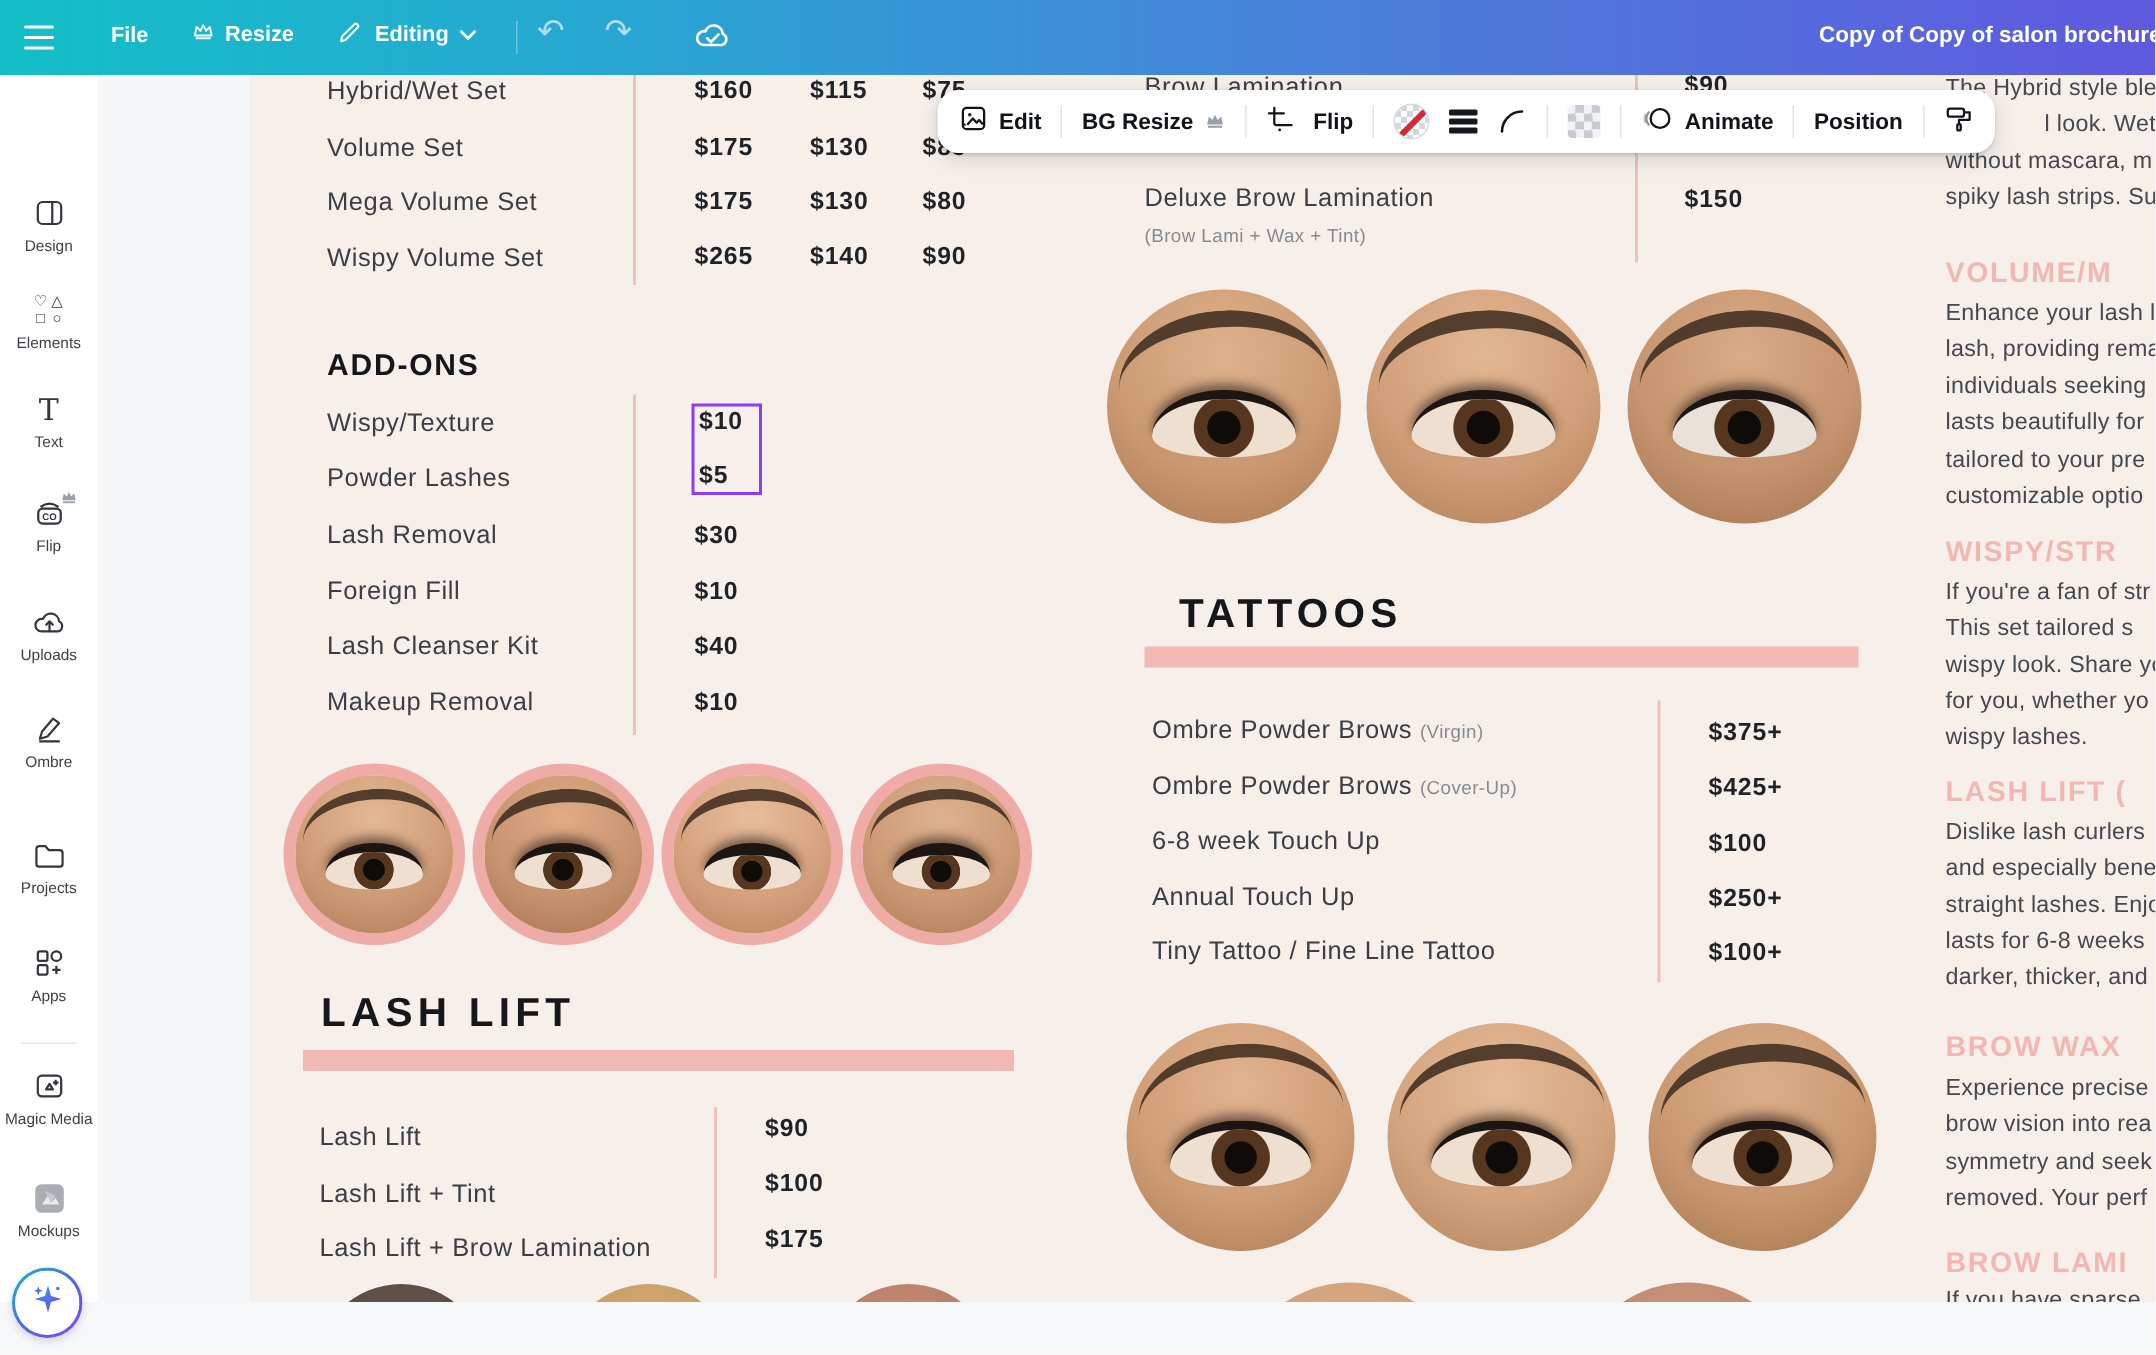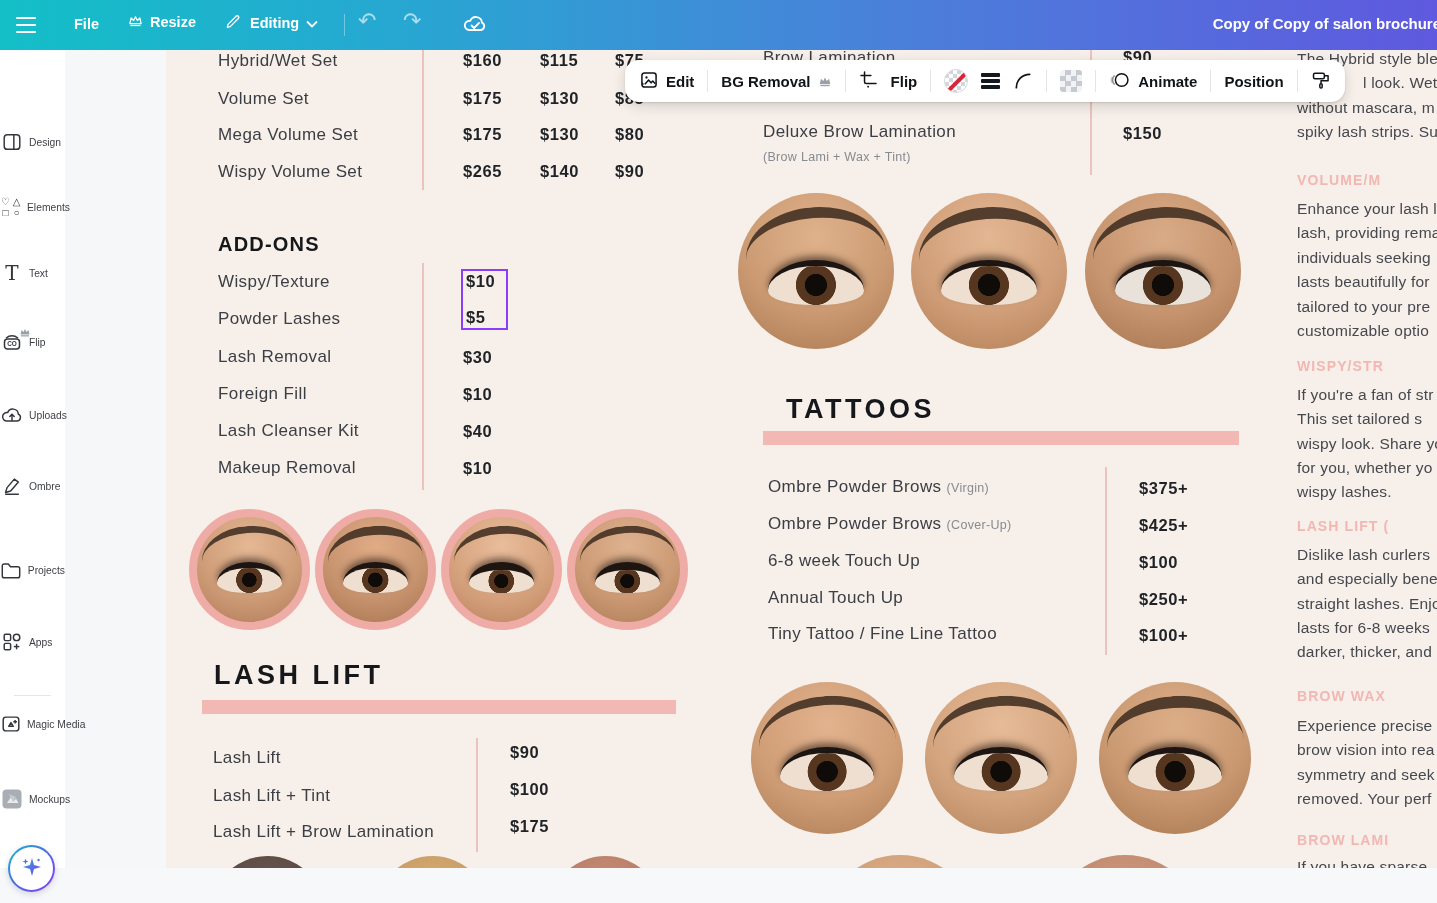--- a/index.html
+++ b/index.html
@@ -17,21 +17,21 @@
   .tb-resize { position:absolute; left:128px; top:14px; }
   .tb-editing { position:absolute; left:225px; top:12px; }
   .tb-divider { position:absolute; top:14px; width:1px; height:22px; background:rgba(255,255,255,.35); }
   .tb-undo { position:absolute; left:358px; top:8px; font-size:22px; color:rgba(255,255,255,.62); cursor:pointer; }
   .tb-redo { position:absolute; left:403px; top:8px; font-size:22px; color:rgba(255,255,255,.62); cursor:pointer; }
   .tb-cloud { position:absolute; left:462px; top:12px; cursor:pointer; }
   .tb-title { position:absolute; right:-4px; top:15px; font-size:15px; font-weight:700; color:#fff; white-space:nowrap; cursor:text; }
 
   
   .sidebar { position:absolute; left:0; top:50px; width:65px; height:818px; background:#ffffff; z-index:30; }
-  .sb-item { position:absolute; left:0; width:65px; display:flex; flex-direction:row; align-items:center; gap:5px; cursor:pointer; color:#33363c; }
+  .sb-item { position:absolute; left:0; width:65px; display:flex; flex-direction:column; align-items:center; gap:5px; cursor:pointer; color:#33363c; }
   .sb-item .lbl { font-size:10.3px; color:#3c3f45; white-space:nowrap; }
   .sb-ico { width:24px; height:24px; display:flex; align-items:center; justify-content:center; position:relative; }
   .sb-divider { position:absolute; left:14px; top:645px; width:37px; height:1px; background:#e4e6e9; }
   .glyphgrid { display:grid; grid-template-columns:11px 11px; grid-template-rows:11px 11px; font-size:10px; line-height:11px; text-align:center; color:#33363c; }
   .crown-badge { position:absolute; right:-7px; top:-7px; }
   .star-faded { position:absolute; left:20px; top:806px; opacity:.5; }
 
   
   .gapband { position:absolute; left:65px; top:50px; width:101px; height:818px; background:#f6f7f9; }
   .canvas { position:absolute; left:166px; top:50px; width:1271px; height:818px; background:#f7efe9; overflow:hidden; z-index:5; }
@@ -40,21 +40,21 @@
   .price { position:absolute; font-size:16.5px; font-weight:600; color:#1f2226; letter-spacing:.6px; white-space:nowrap; }
   .note { font-size:12.5px; color:#878b91; letter-spacing:.3px; }
   .noteline { position:absolute; font-size:12.5px; color:#878b91; letter-spacing:.3px; white-space:nowrap; }
   .addons-title { position:absolute; font-size:20px; font-weight:800; color:#15171a; letter-spacing:1.2px; }
   .sec-title { position:absolute; font-size:27px; font-weight:800; color:#15171a; letter-spacing:3.5px; white-space:nowrap;text-align:right; }
   .pink-bar { position:absolute; height:14px; background:#f2b9b4; }
   .vdiv { position:absolute; width:1.5px; background:#ecc2bd; }
   .sel-box { position:absolute; border:2px solid #8b3dff; }
   .sel-box .price { position:static; display:block; }
 
-  .pink-head { position:absolute; font-size:14px; font-weight:800; color:#f2b7b2; letter-spacing:1.1px; white-space:nowrap; }
+  .pink-head { position:absolute; font-size:19px; font-weight:800; color:#f2b7b2; letter-spacing:1.1px; white-space:nowrap; }
   .body-line { position:absolute; font-size:15.5px; color:#45484e; letter-spacing:.2px; white-space:nowrap; }
 
   
   .photo { position:absolute; border-radius:50%; overflow:hidden;
     background:radial-gradient(circle at 50% 28%, var(--s1,#e0b08d) 0%, var(--s2,#d09d79) 55%, var(--s3,#b5815f) 100%); }
   .photo.ring { border:8px solid #efaca7; }
   .photo .brow { position:absolute; left:5%; top:9%; width:90%; height:62%; border-radius:50%;
     border-top:9px solid #402e22; transform:rotate(-4deg); opacity:.88; }
   .photo .eye { position:absolute; left:19%; top:43%; width:62%; height:29%; background:#efdfd0;
     border-radius:50% 50% 46% 46%/68% 68% 32% 32%; border-top:6px solid #1d1511;
@@ -441,21 +441,21 @@
             <rect x="3.5" y="3.5" width="17" height="17" rx="3"></rect>
             <circle cx="9" cy="9" r="1.4" fill="#101418" stroke="none"></circle>
             <path d="M7 17 l4.5-5 3 3.4 2-2.2 3 3.4"></path>
             <path d="M3.5 14.5 l3 3 -3 0 z" fill="#101418" stroke="none"></path>
           </svg>
       </span>
       <span>Edit</span>
     </div>
     <div class="ft-div"></div>
     <div class="ft-btn">
-      <span>BG Removal</span>
+      <span>BG Resize</span>
       <span>
         <svg width="14" height="12" viewBox="0 0 24 20" fill="#9aa0a8">
             <path d="M3 15 L5 6 L9 10 L12 4 L15 10 L19 6 L21 15 Z"></path>
             <rect x="4" y="16.5" width="16" height="2.4"></rect>
           </svg>
       </span>
     </div>
     <div class="ft-div"></div>
     <div class="ft-btn">
       <span>

